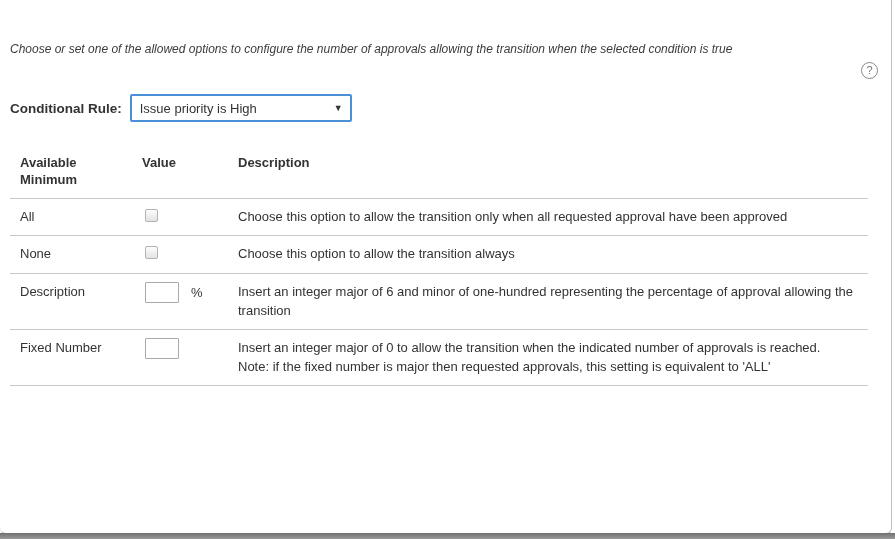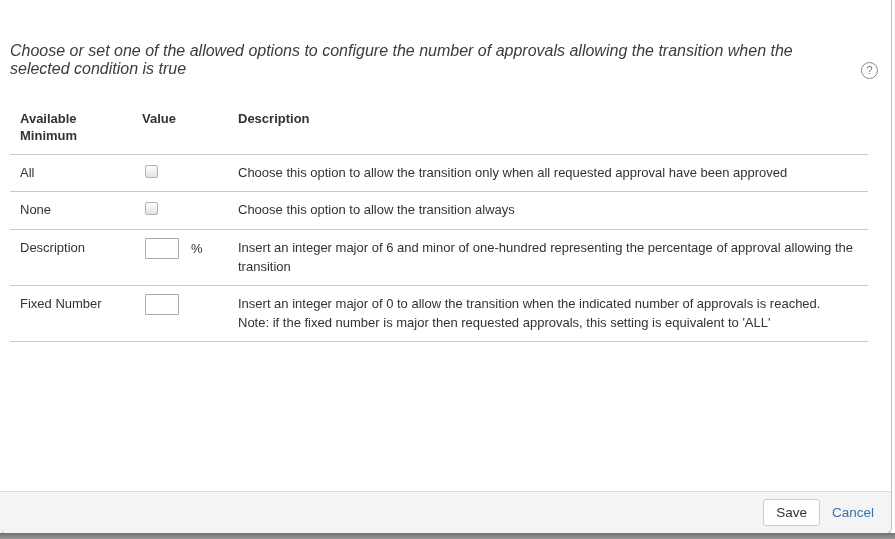--- a/index.html
+++ b/index.html
@@ -59,21 +59,21 @@
     text-align: center;
     cursor: pointer;
     user-select: none;
   }
   
   .dlg-body {
     padding: 0 0 0 10px;
   }
   .description {
     margin-top: 42px;
-    font-size: 16px;
+    font-size: 12px;
     font-style: italic;
     color: #3c3c3c;
     padding-right: 40px;
   }
   .rule-row {
     margin-top: 38px;
     display: flex;
     align-items: center;
   }
   .rule-label {
@@ -201,20 +201,29 @@
 
 <div class="dialog">
 
 
   <span class="help-icon">?</span>
 
   <div class="dlg-body">
 
     <p class="description">Choose or set one of the allowed options to configure the number of approvals allowing the transition when the selected condition is true</p>
 
+    <div class="rule-row">
+      <span class="rule-label">Conditional Rule:</span>
+      <span class="select-wrap">
+        <select class="rule-select">
+          <option>Issue priority is High</option>
+        </select>
+        <span class="select-arrow">▼</span>
+      </span>
+    </div>
 
     <table class="settings-table">
       <thead>
         <tr>
           <th class="col-settings">Available Minimum</th>
           <th class="col-value">Value</th>
           <th class="col-description">Description</th>
         </tr>
       </thead>
       <tbody>
@@ -247,20 +256,16 @@
           <td>
             <div>Insert an integer major of 0 to allow the transition when the indicated number of approvals is reached.</div>
             <div class="desc-note">Note: if the fixed number is major then requested approvals, this setting is equivalent to 'ALL'</div>
           </td>
         </tr>
       </tbody>
     </table>
 
   </div>
 
-  <div class="dlg-footer">
-    <button class="save-button">Save</button>
-    <a class="cancel-link">Cancel</a>
-  </div>
 
 </div>
 
 <div class="window-bottom-edge"></div>
 
 </body></html>

